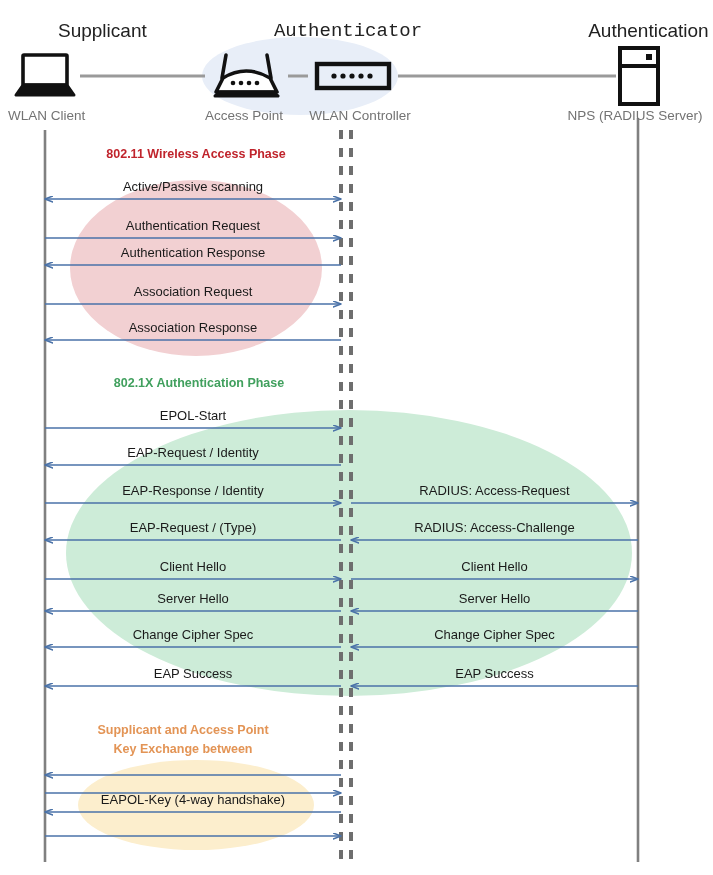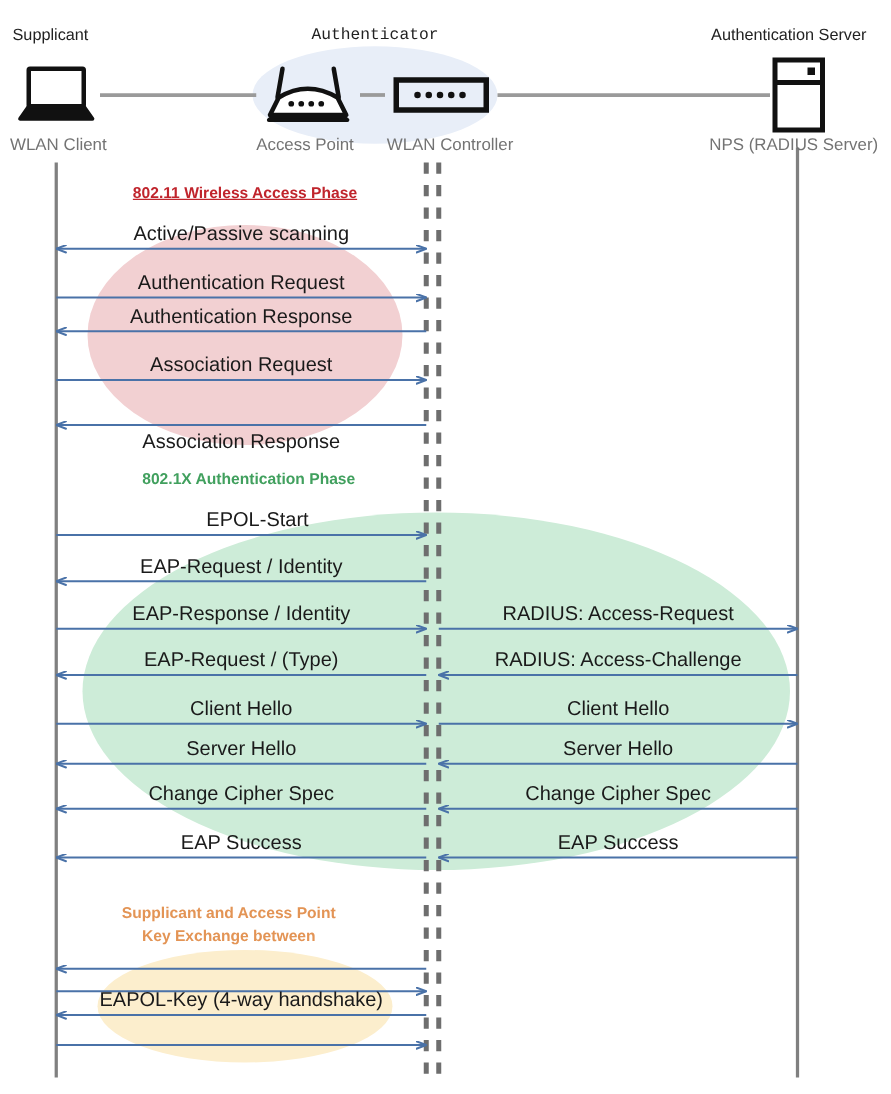--- a/index.html
+++ b/index.html
@@ -26,37 +26,38 @@
     width: 713px;
     height: 875px;
   }
   .lbl {
     position: absolute;
     white-space: nowrap;
     color: #1a1a1a;
     font-family: "Liberation Sans", sans-serif;
   }
   .node-title {
-    font-size: 13px;
+    font-size: 19px;
     color: #222222;
+    margin-left: 48px;
   }
   .node-sub {
     font-size: 13.5px;
     color: #737373;
   }
   .phase-title {
     font-size: 12.5px;
     font-weight: 600;
     text-align: center;
   }
-  .phase-wireless { color: #c0242c; text-decoration: underline; }
+  .phase-wireless { color: #c0242c; }
   .phase-dot1x   { color: #41a05e; }
   .phase-keyex   { color: #e39455; line-height: 19px; }
   .msg {
-    font-size: 16px;
+    font-size: 13px;
     color: #1a1a1a;
     text-align: center;
     white-space: nowrap;
   }
   .center-x {
     transform: translateX(-50%);
   }
 </style>
 </head>
 <body>
@@ -173,22 +174,22 @@
   <div class="lbl phase-title phase-keyex center-x" style="left:183px; top:721px; text-align:center;">
     <div>Supplicant and Access Point</div>
     <div>Key Exchange between</div>
   </div>
 
   <div id="msg-labels">
       <div class="lbl msg center-x" style="left: 193px; top: 179px;">Active/Passive scanning</div>
       <div class="lbl msg center-x" style="left: 193px; top: 218px;">Authentication Request</div>
       <div class="lbl msg center-x" style="left: 193px; top: 245px;">Authentication Response</div>
       <div class="lbl msg center-x" style="left: 193px; top: 284px;">Association Request</div>
-      <div class="lbl msg center-x" style="left: 193px; top: 320px; margin-top: 25px;">Association Response</div>
-      <div class="lbl msg center-x" style="left: 193px; top: 408px; margin-left: 13px;">EPOL-Start</div>
+      <div class="lbl msg center-x" style="left: 193px; top: 320px;">Association Response</div>
+      <div class="lbl msg center-x" style="left: 193px; top: 408px;">EPOL-Start</div>
       <div class="lbl msg center-x" style="left: 193px; top: 445px;">EAP-Request / Identity</div>
       <div class="lbl msg center-x" style="left: 193px; top: 483px;">EAP-Response / Identity</div>
       <div class="lbl msg center-x" style="left: 193px; top: 520px;">EAP-Request / (Type)</div>
       <div class="lbl msg center-x" style="left: 193px; top: 559px;">Client Hello</div>
       <div class="lbl msg center-x" style="left: 193px; top: 591px;">Server Hello</div>
       <div class="lbl msg center-x" style="left: 193px; top: 627px;">Change Cipher Spec</div>
       <div class="lbl msg center-x" style="left: 193px; top: 666px;">EAP Success</div>
       <div class="lbl msg center-x" style="left: 193px; top: 792px;">EAPOL-Key (4-way handshake)</div>
       <div class="lbl msg center-x" style="left: 494.5px; top: 483px;">RADIUS: Access-Request</div>
       <div class="lbl msg center-x" style="left: 494.5px; top: 520px;">RADIUS: Access-Challenge</div>

